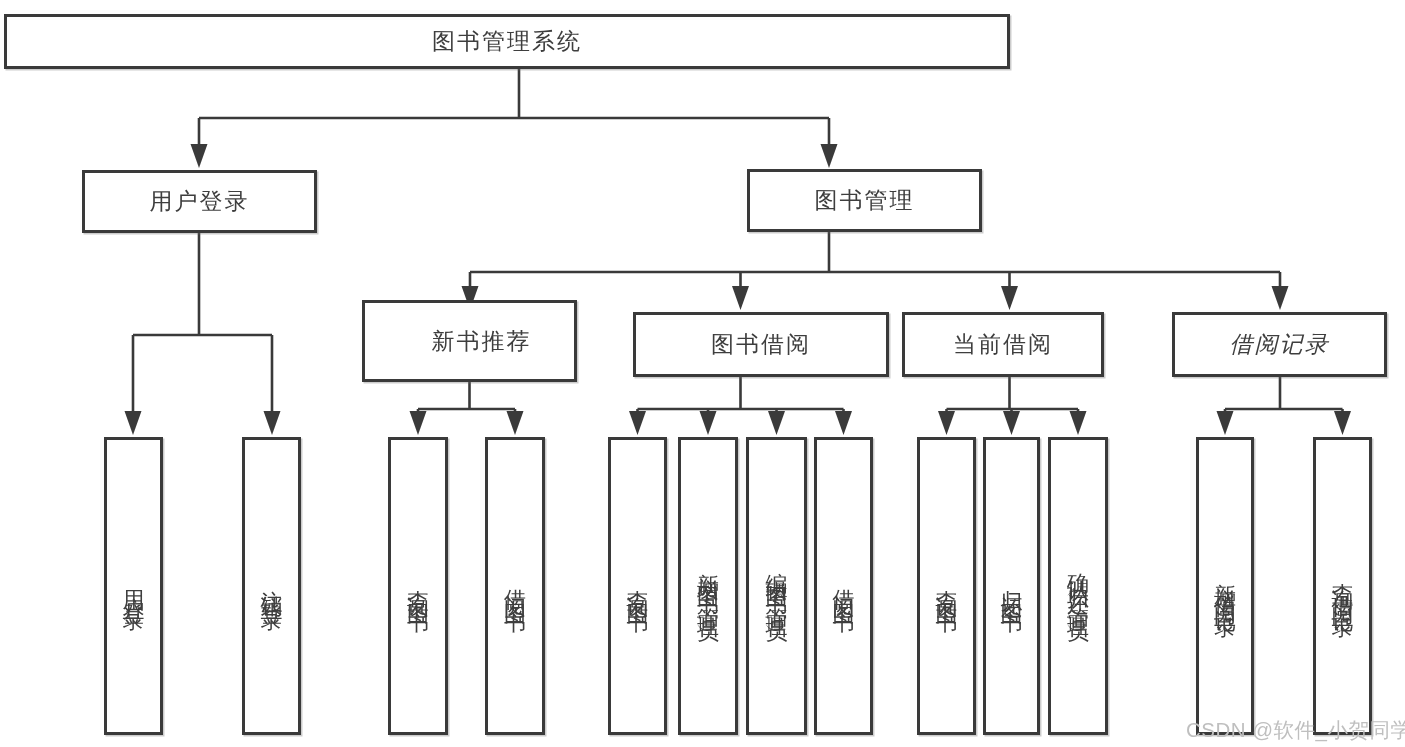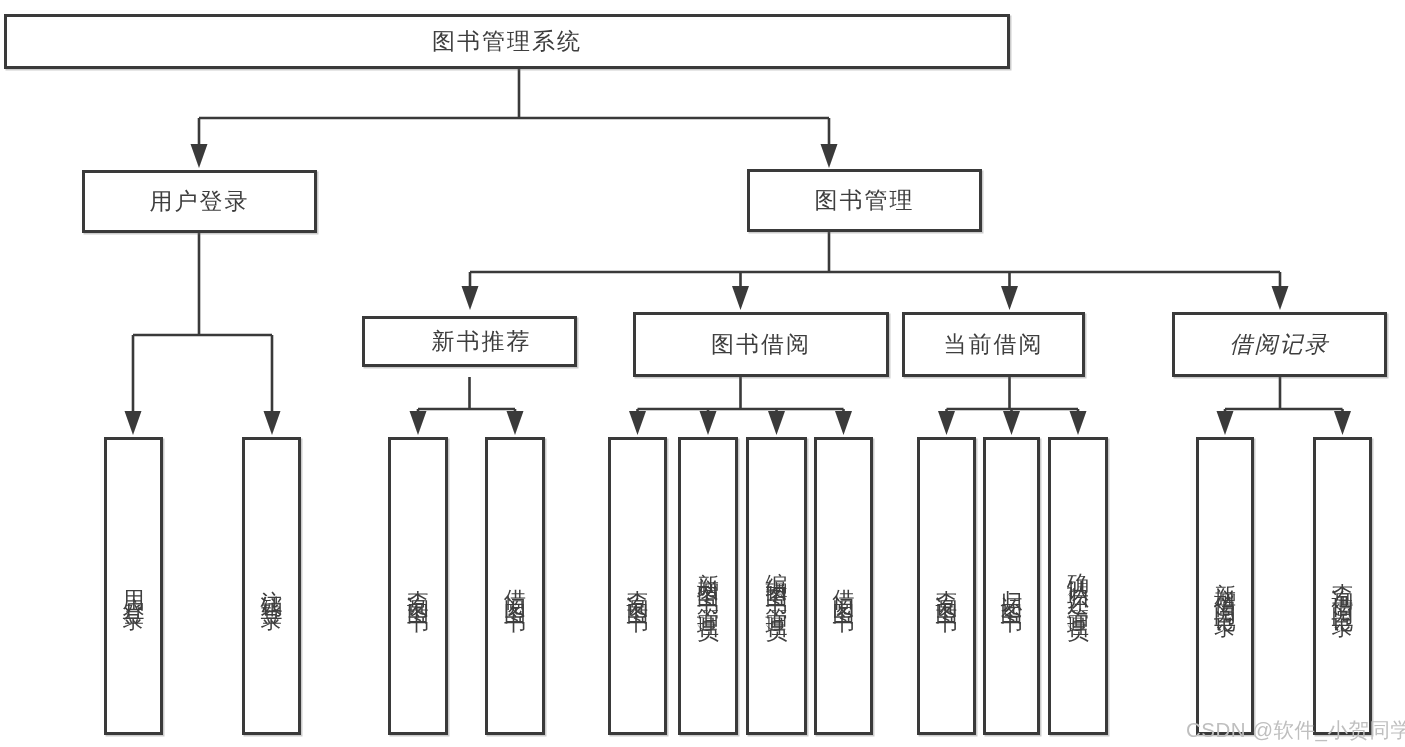--- a/index.html
+++ b/index.html
@@ -103,27 +103,27 @@
     <span class="lbl">图书管理系统</span>
   </div>
 
   <div class="node hbox" style="left:82px; top:170px; width:235px; height:63px;">
     <span class="lbl">用户登录</span>
   </div>
   <div class="node hbox" style="left:711px; top:169px; width:235px; height:63px;margin-left:36px;">
     <span class="lbl">图书管理</span>
   </div>
 
-  <div class="node hbox" style="left:362px; top:316px; width:215px; height:51px;padding-left:24px;">
+  <div class="node hbox" style="left:362px; top:300px; width:215px; height:82px;padding-left:24px;">
     <span class="lbl">新书推荐</span>
   </div>
   <div class="node hbox" style="left:633px; top:312px; width:256px; height:65px;">
     <span class="lbl">图书借阅</span>
   </div>
-  <div class="node hbox" style="left:902px; top:312px; width:183px; height:65px;">
+  <div class="node hbox" style="left:902px; top:312px; width:202px; height:65px;">
     <span class="lbl">当前借阅</span>
   </div>
   <div class="node hbox" style="left:1172px; top:312px; width:215px; height:65px;font-style:italic;">
     <span class="lbl">借阅记录</span>
   </div>
 
   <div class="node vbox" style="left:104px; top:437px; width:59px; height:298px;">
     <span class="lbl">用户登录</span>
   </div>
   <div class="node vbox" style="left:242px; top:437px; width:59px; height:298px;">

